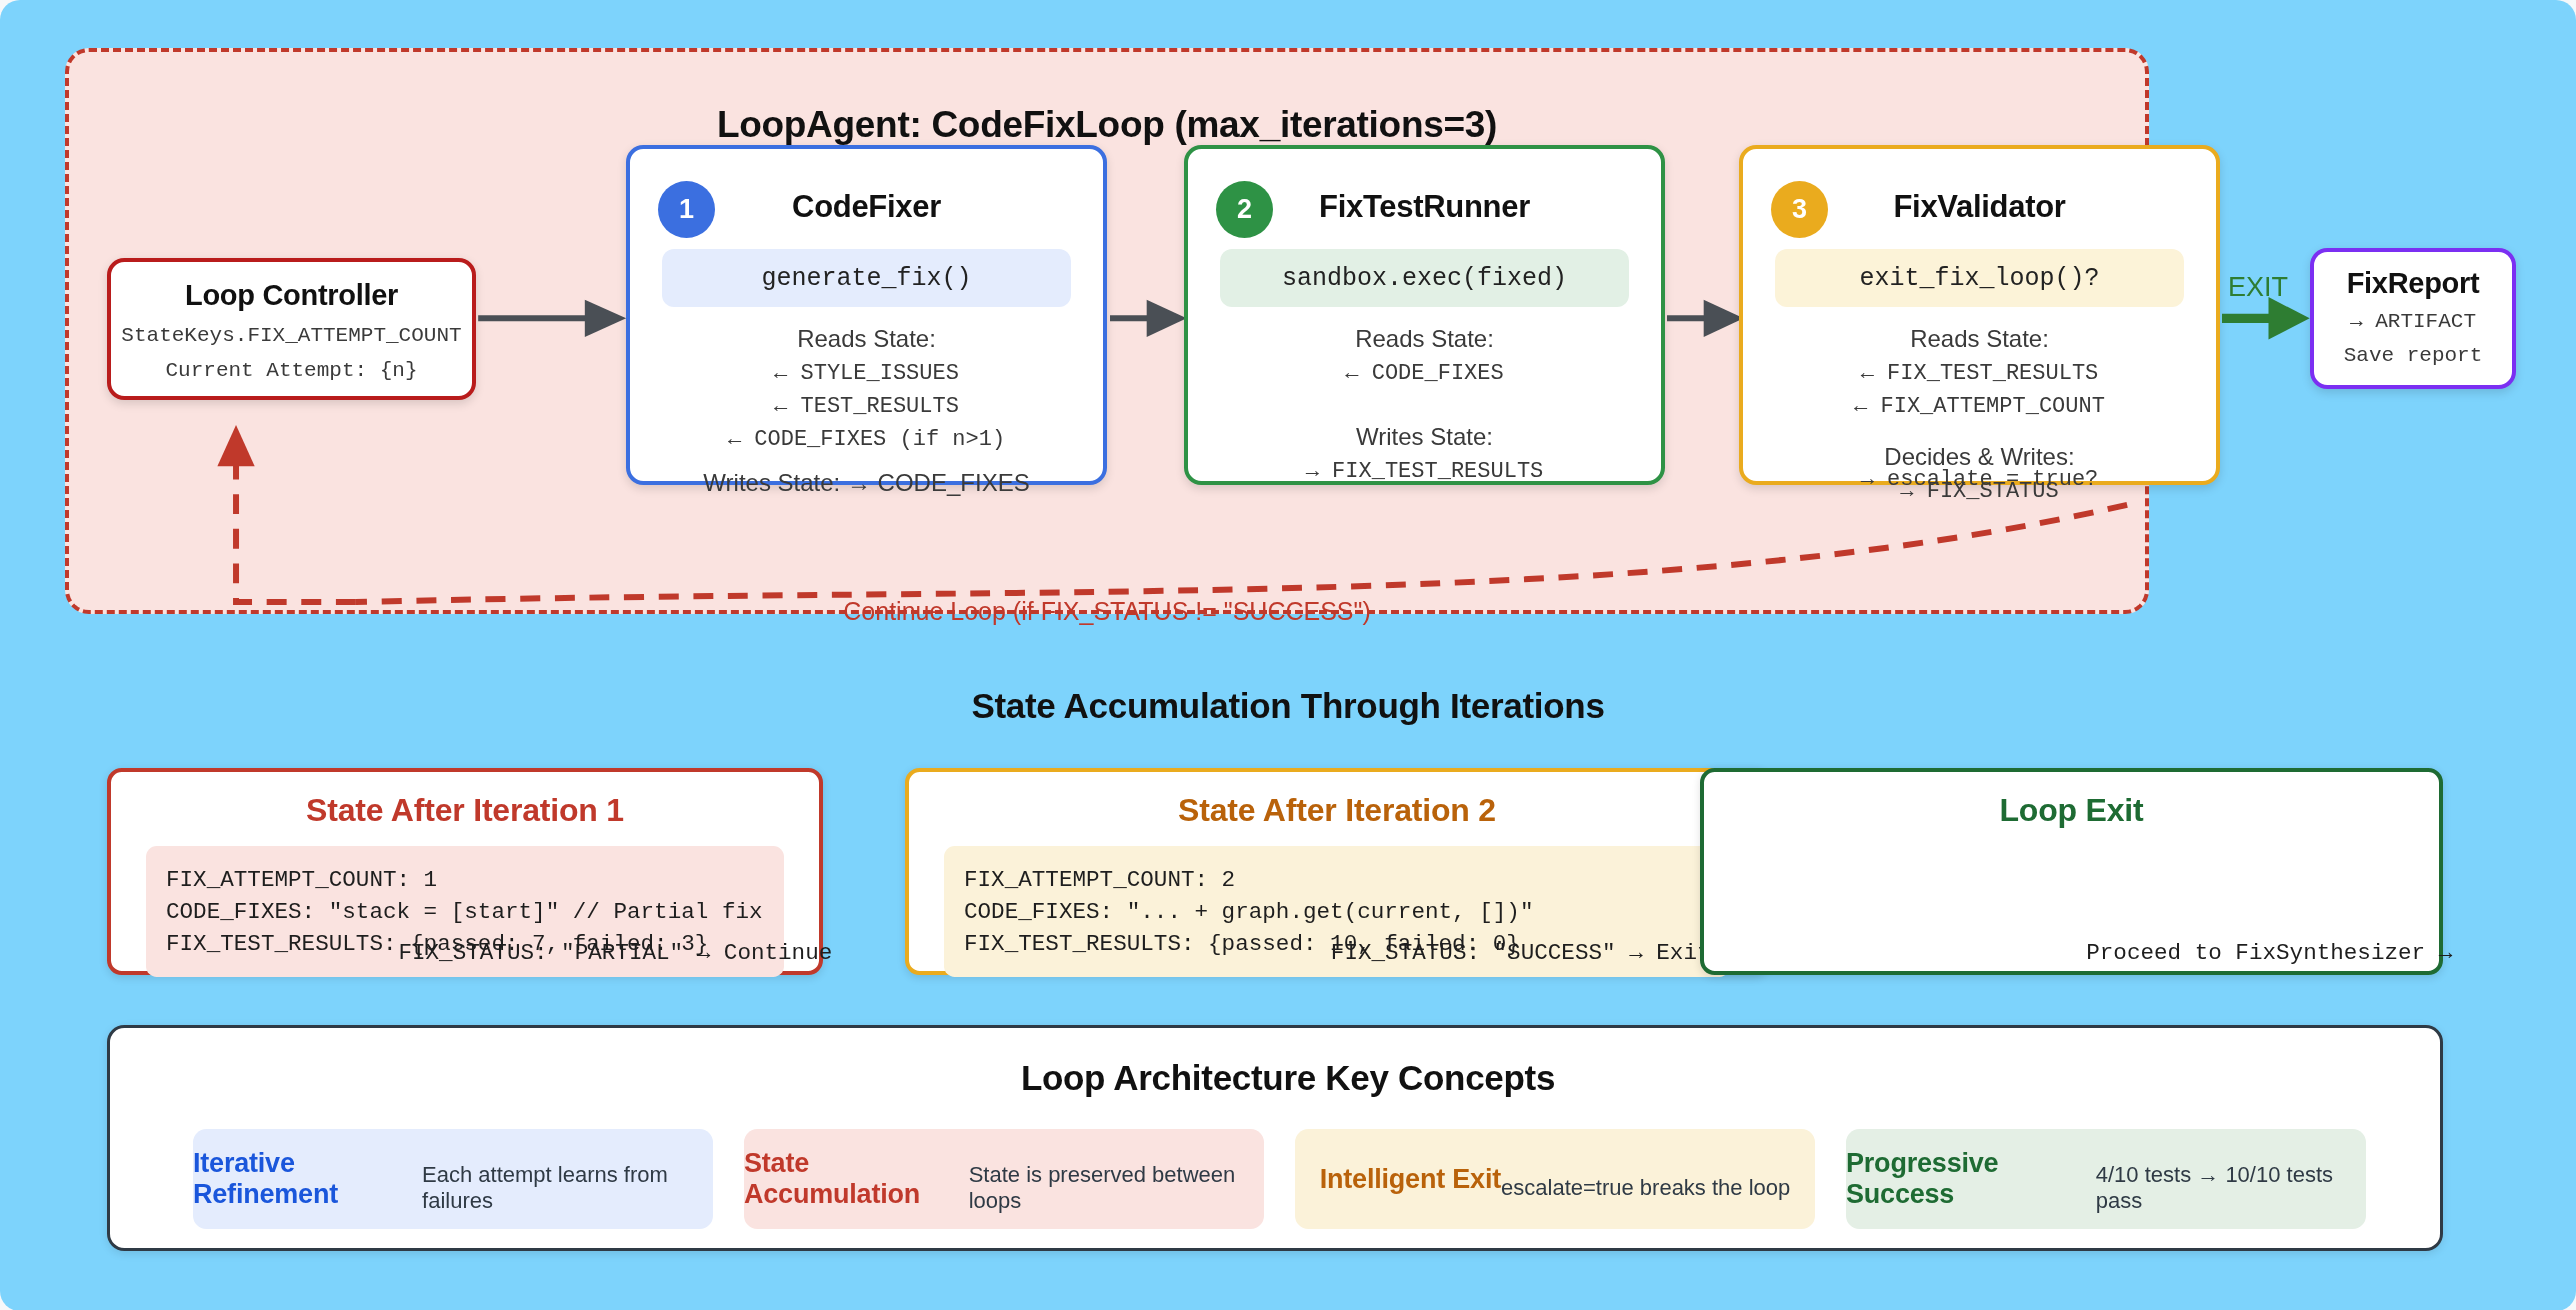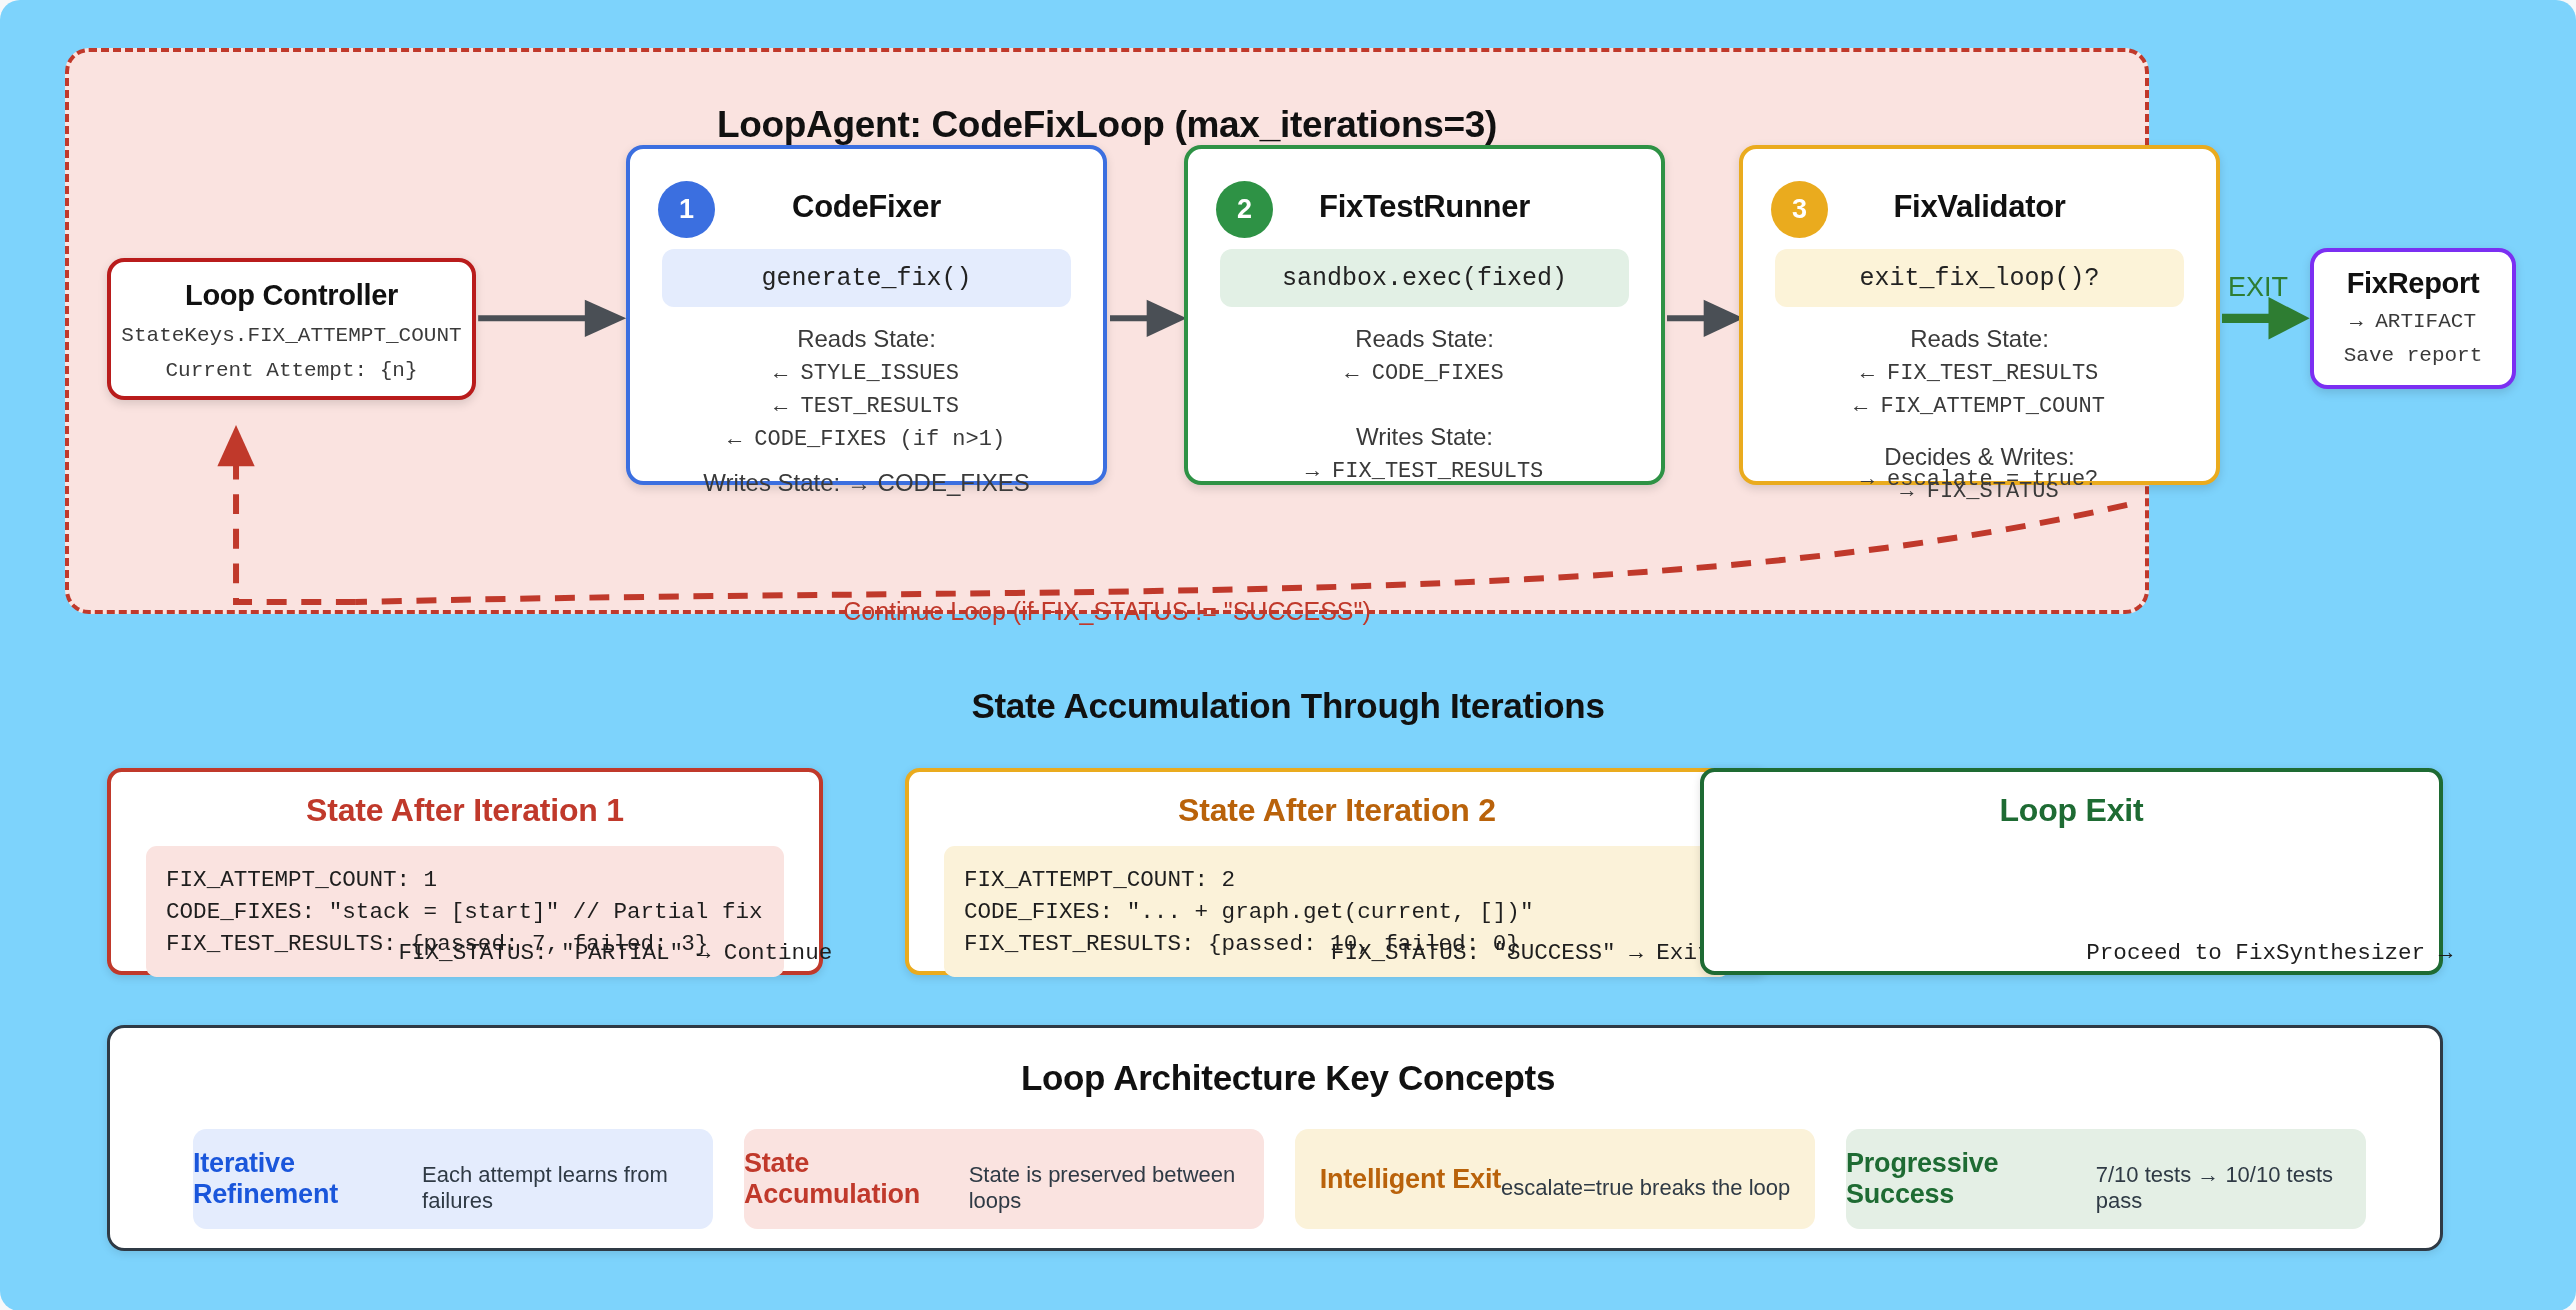--- a/index.html
+++ b/index.html
@@ -322,20 +322,20 @@
       <div class="concept c1">
         <div class="concept-title">State Accumulation</div>
         <div class="concept-desc">State is preserved between loops</div>
       </div>
       <div class="concept c2">
         <div class="concept-title">Intelligent Exit</div>
         <div class="concept-desc">escalate=true breaks the loop</div>
       </div>
       <div class="concept c3">
         <div class="concept-title">Progressive Success</div>
-        <div class="concept-desc">7/10 tests → 10/10 tests pass</div>
+        <div class="concept-desc">4/10 tests → 10/10 tests pass</div>
       </div>
     </div>
   </div>
   <div class="section-head" id="concepts-head">Loop Architecture Key Concepts</div>
 
 </div>
 
 
 </body></html>

